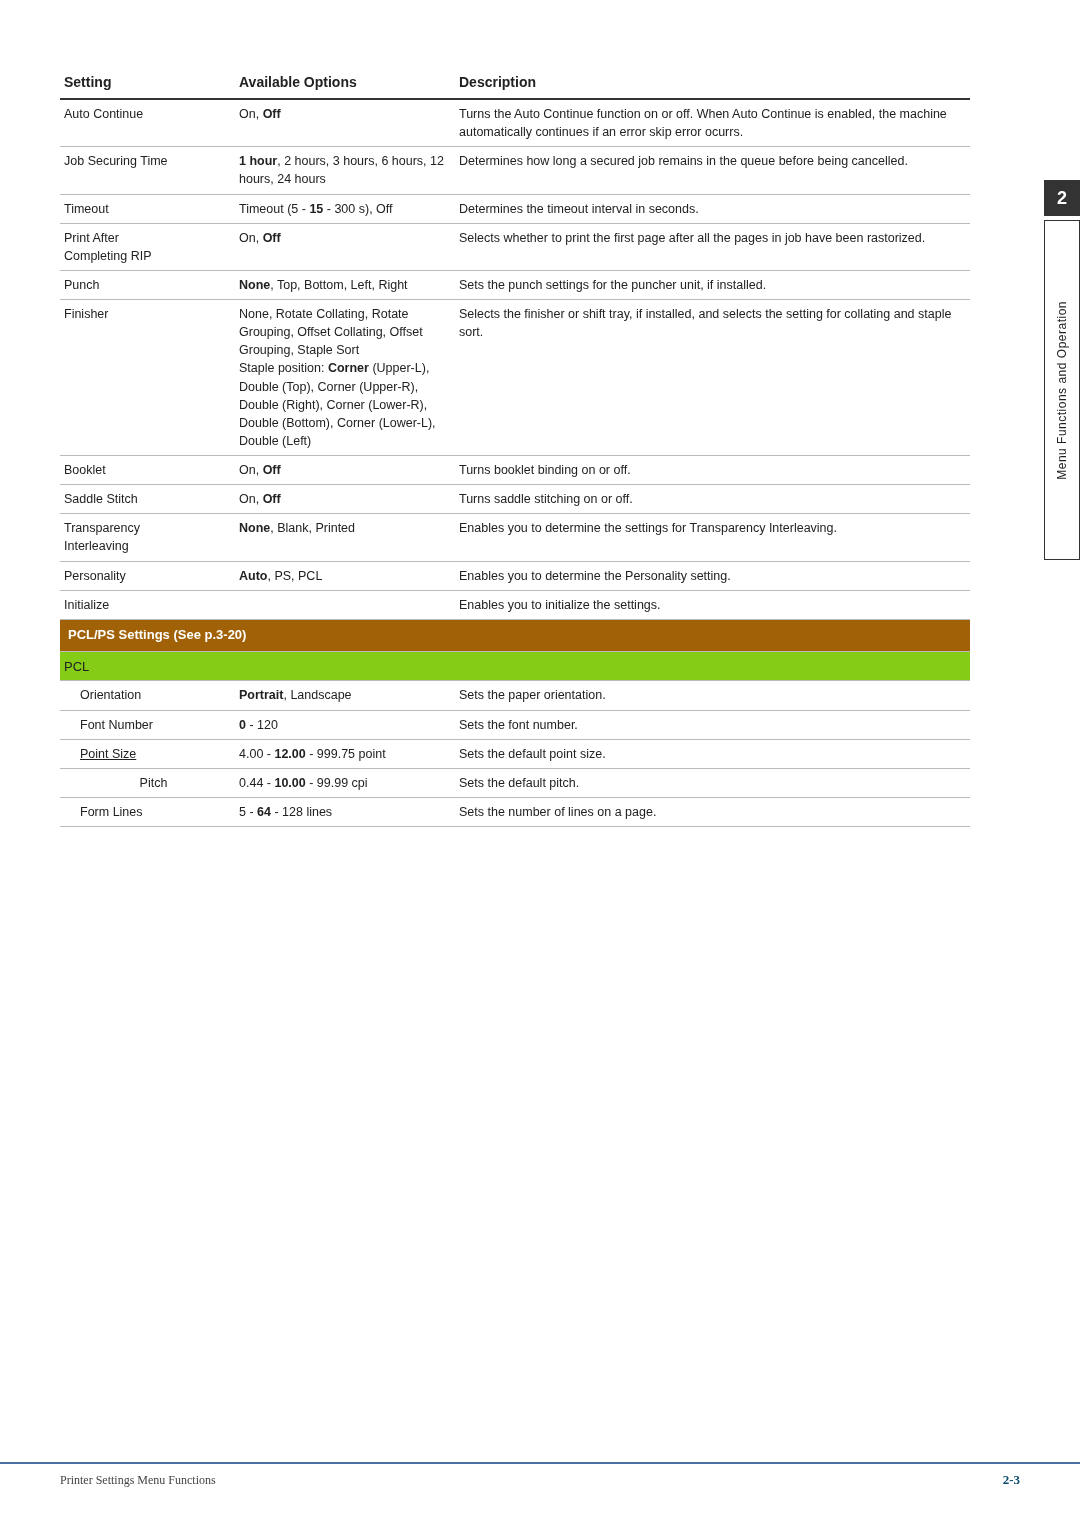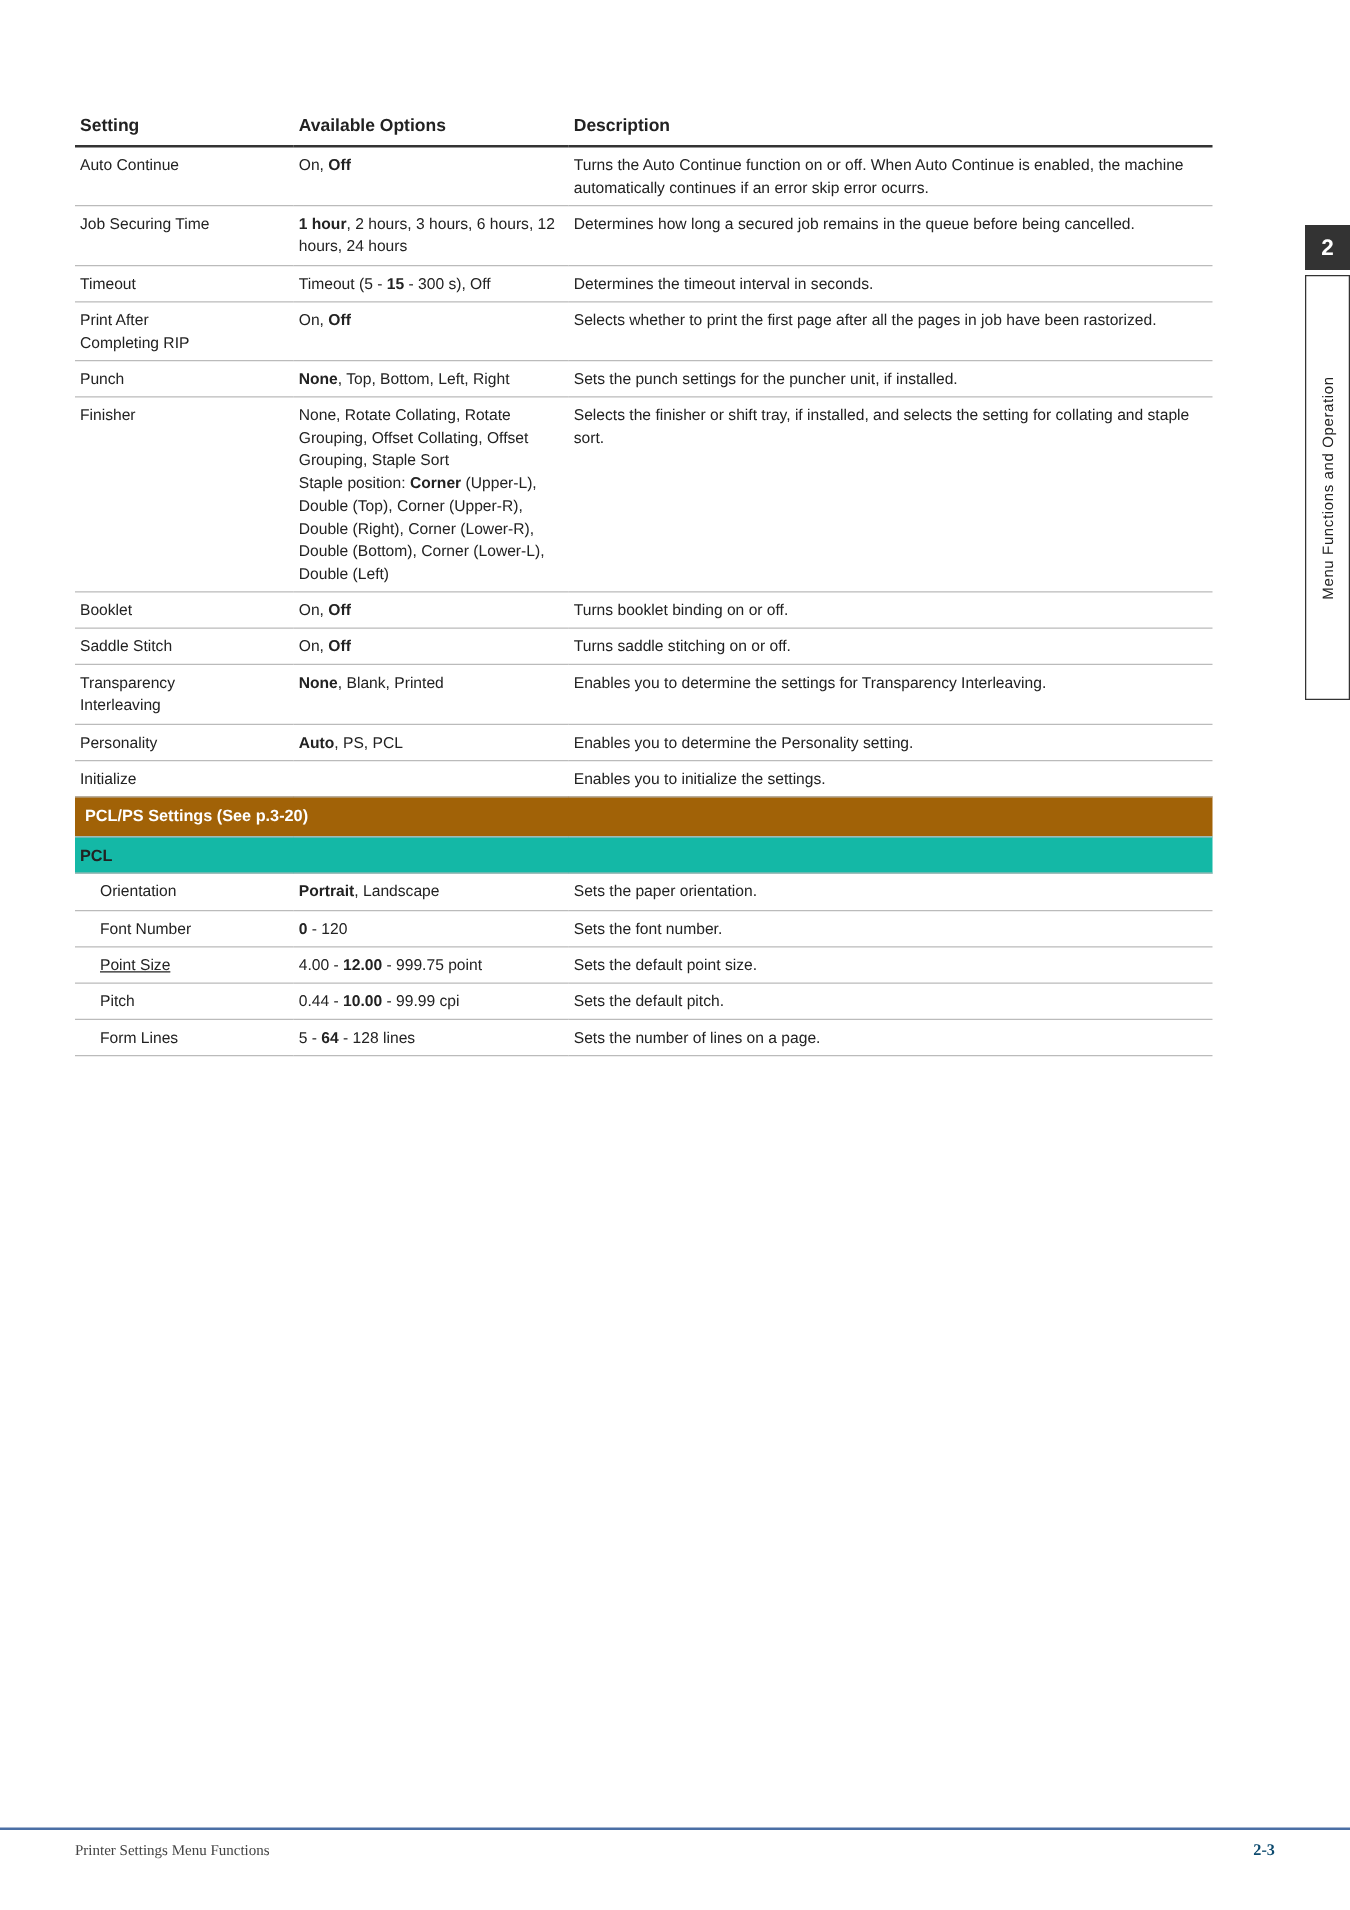--- a/index.html
+++ b/index.html
@@ -60,21 +60,21 @@
     
     .main-content {
       margin: 0 60px 0 60px;
       padding-right: 50px;
     }
 
     
     .settings-table {
       width: 100%;
       border-collapse: collapse;
-      margin-top: 26px;
+      margin-top: 8px;
     }
 
     .settings-table th {
       font-weight: bold;
       font-size: 14px;
       text-align: left;
       padding: 6px 8px 8px 4px;
       border-bottom: 2px solid #333;
     }
 
@@ -103,25 +103,25 @@
     .pcl-header td {
       background: #a16207;
       color: #fff;
       font-weight: bold;
       font-size: 13px;
       padding: 6px 8px;
       border-bottom: none;
     }
 
     .pcl-subheader td {
-      font-weight: bold;
+      font-weight: normal;
       font-size: 13px;
       padding: 6px 4px 4px 4px;
       border-bottom: none;
-      background: #14b8a6;
+      background: #84cc16;
       color: #222;
     }
 
     
     .footer {
       position: absolute;
       bottom: 40px;
       left: 0;
       right: 0;
       display: flex;
@@ -229,21 +229,21 @@
             <td style="padding-left: 20px;">Font Number</td>
             <td><strong>0</strong> - 120</td>
             <td>Sets the font number.</td>
           </tr>
           <tr>
             <td style="padding-left: 20px; text-decoration: underline;">Point Size</td>
             <td>4.00 - <strong>12.00</strong> - 999.75 point</td>
             <td>Sets the default point size.</td>
           </tr>
           <tr>
-            <td style="padding-left: 20px;">Pitch</td>
+            <td style="padding-left: 20px; text-align: center;">Pitch</td>
             <td>0.44 - <strong>10.00</strong> - 99.99 cpi</td>
             <td>Sets the default pitch.</td>
           </tr>
           <tr>
             <td style="padding-left: 20px;">Form Lines</td>
             <td>5 - <strong>64</strong> - 128 lines</td>
             <td>Sets the number of lines on a page.</td>
           </tr>
         </tbody>
     </table>

